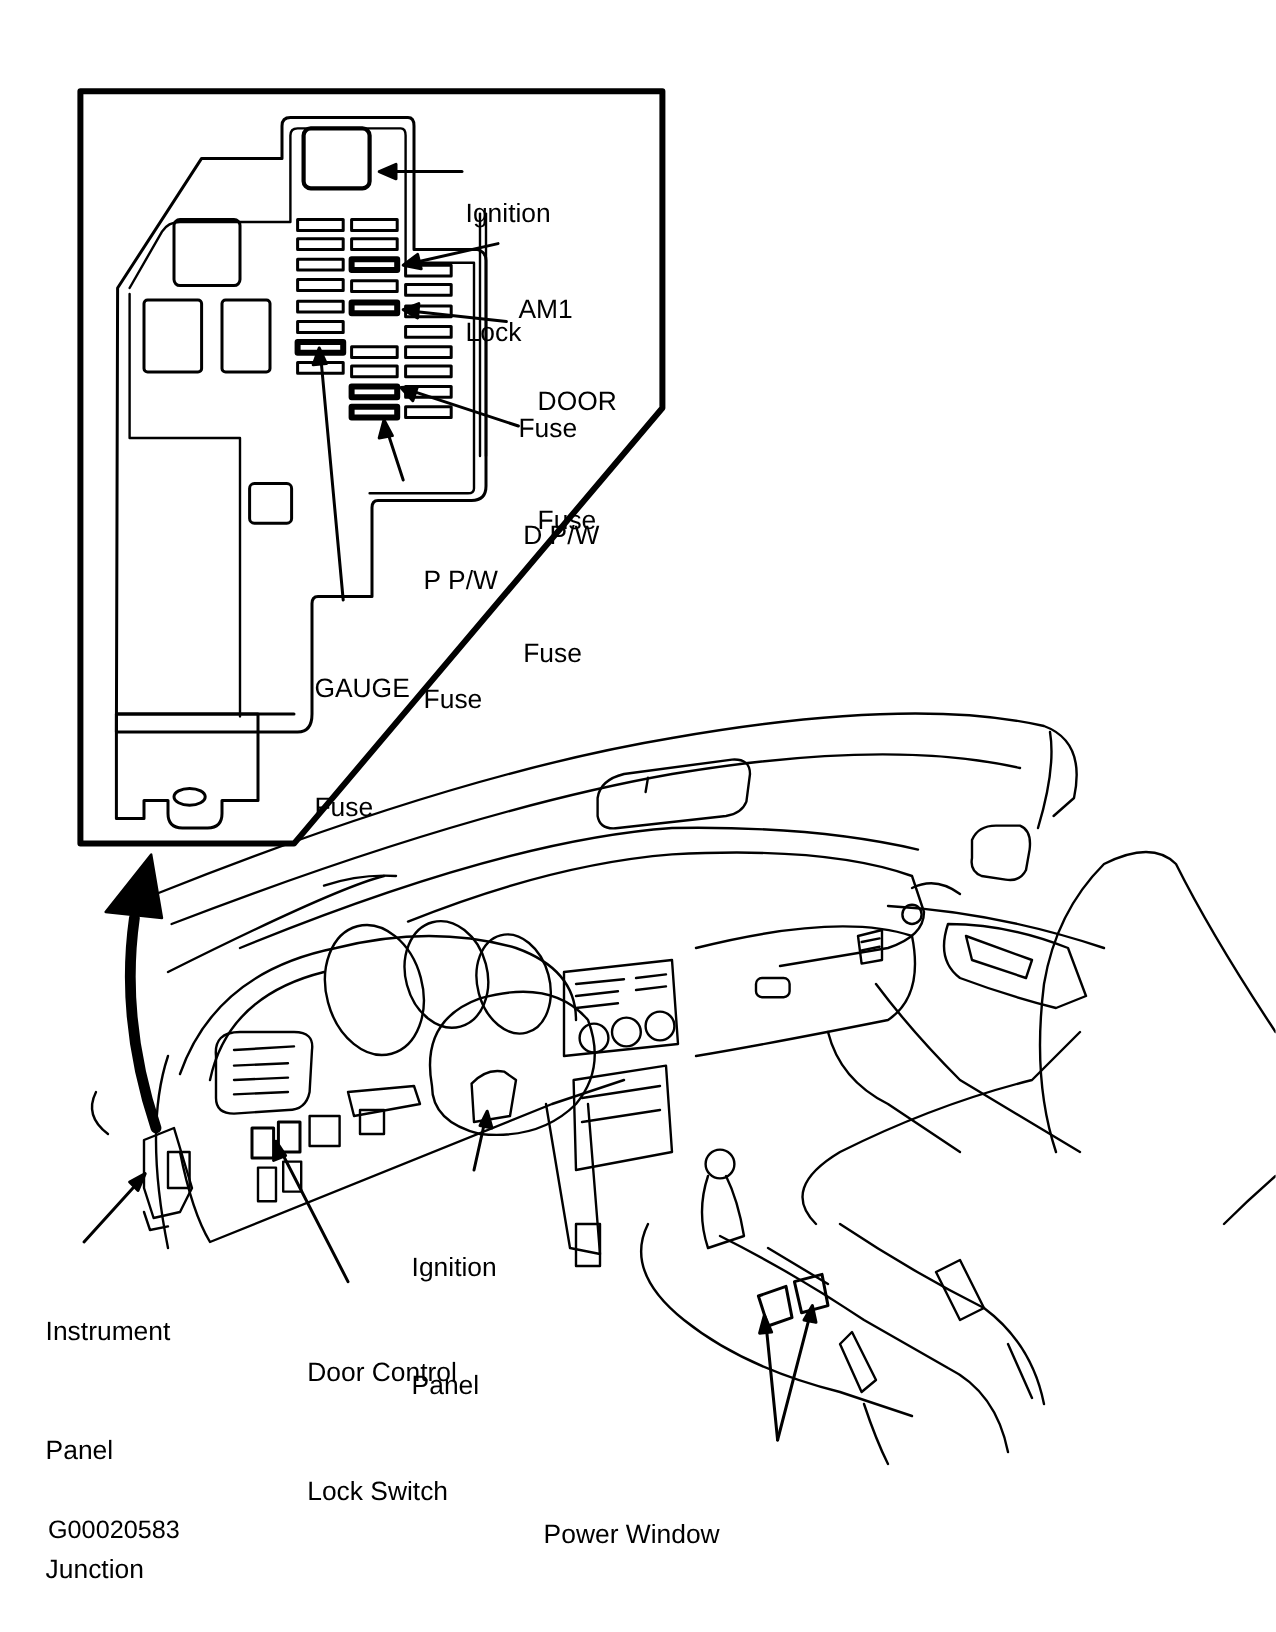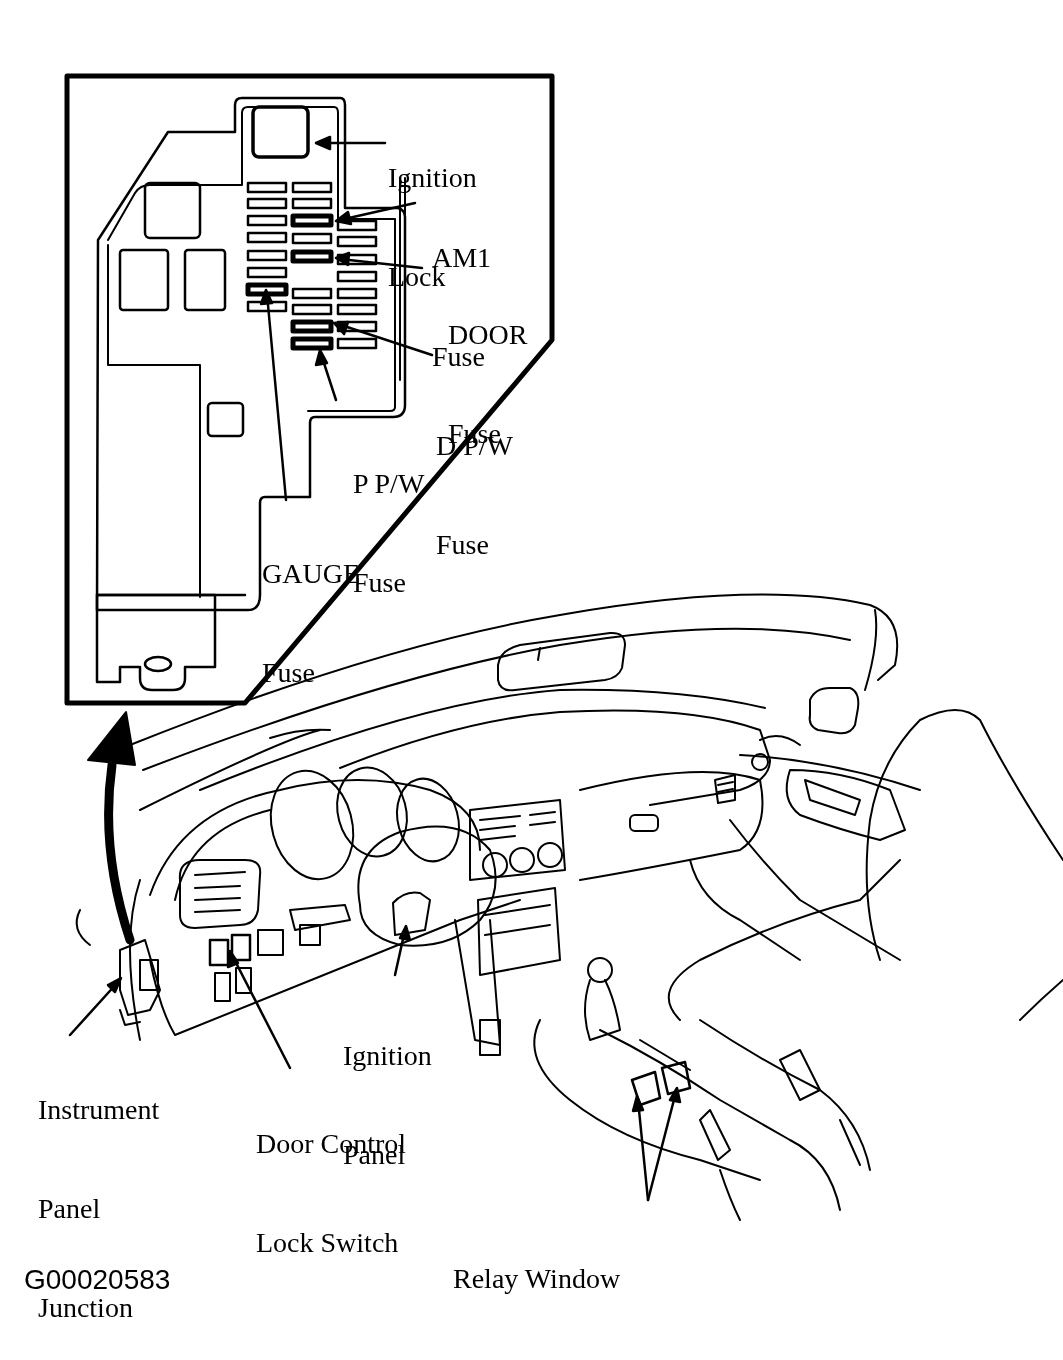--- a/index.html
+++ b/index.html
@@ -1,20 +1,20 @@
 <!DOCTYPE html>
 <html><head>
 <meta charset="utf-8">
 <style>
   html, body { margin:0; padding:0; background:#ffffff; }
   body { width:1063px; height:1360px; position:relative; overflow:hidden; font-family:"Liberation Sans", sans-serif; }
   svg#diagram { position:absolute; left:0; top:0; }
-  .lbl { position:absolute; font-family:Liberation Serif, serif; font-size:28px; line-height:33px; color:#000; white-space:pre; }
+  .lbl { position:absolute; font-family:Liberation Sans, sans-serif; font-size:22px; line-height:33px; color:#000; white-space:pre; }
   .lbl span { display:block; }
-  .code { position:absolute; left:24px; top:1264px; font-size:28px; color:#000; font-family:"Liberation Sans", sans-serif; }
+  .code { position:absolute; left:40px; top:1264px; font-size:21px; color:#000; font-family:"Liberation Sans", sans-serif; }
 </style>
 </head>
 <body>
 
 <svg id="diagram" width="1063" height="1360" viewBox="0 0 1063 1360" fill="none" stroke="#000" stroke-linejoin="round" stroke-linecap="round">
 
   <g>
     <path d="M67,76 L552,76 L552,340 L245,703 L67,703 Z" stroke-width="5"></path>
   </g>
 
@@ -234,17 +234,17 @@
 </div>
 <div class="lbl" style="left:256px;top:1061px;">
   <span>Door Control</span>
   <span>Lock Switch</span>
 </div>
 <div class="lbl" style="left:343px;top:973px;">
   <span>Ignition</span>
   <span>Panel</span>
 </div>
 <div class="lbl" style="left:453px;top:1196px;">
-  <span>Relay Window</span>
+  <span>Power Window</span>
   
 </div>
 
 <div class="code">G00020583</div>
 
 </body></html>

